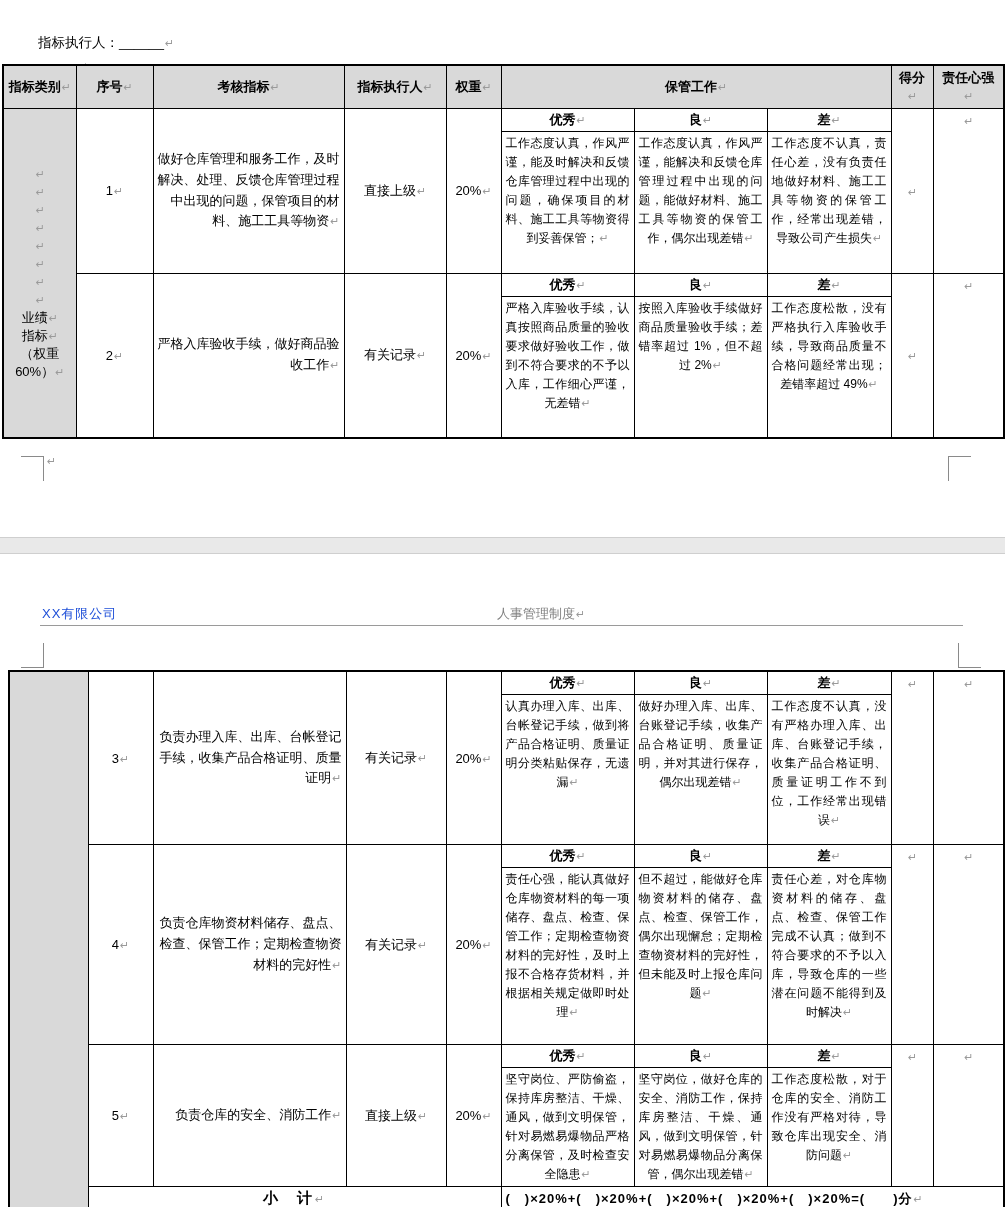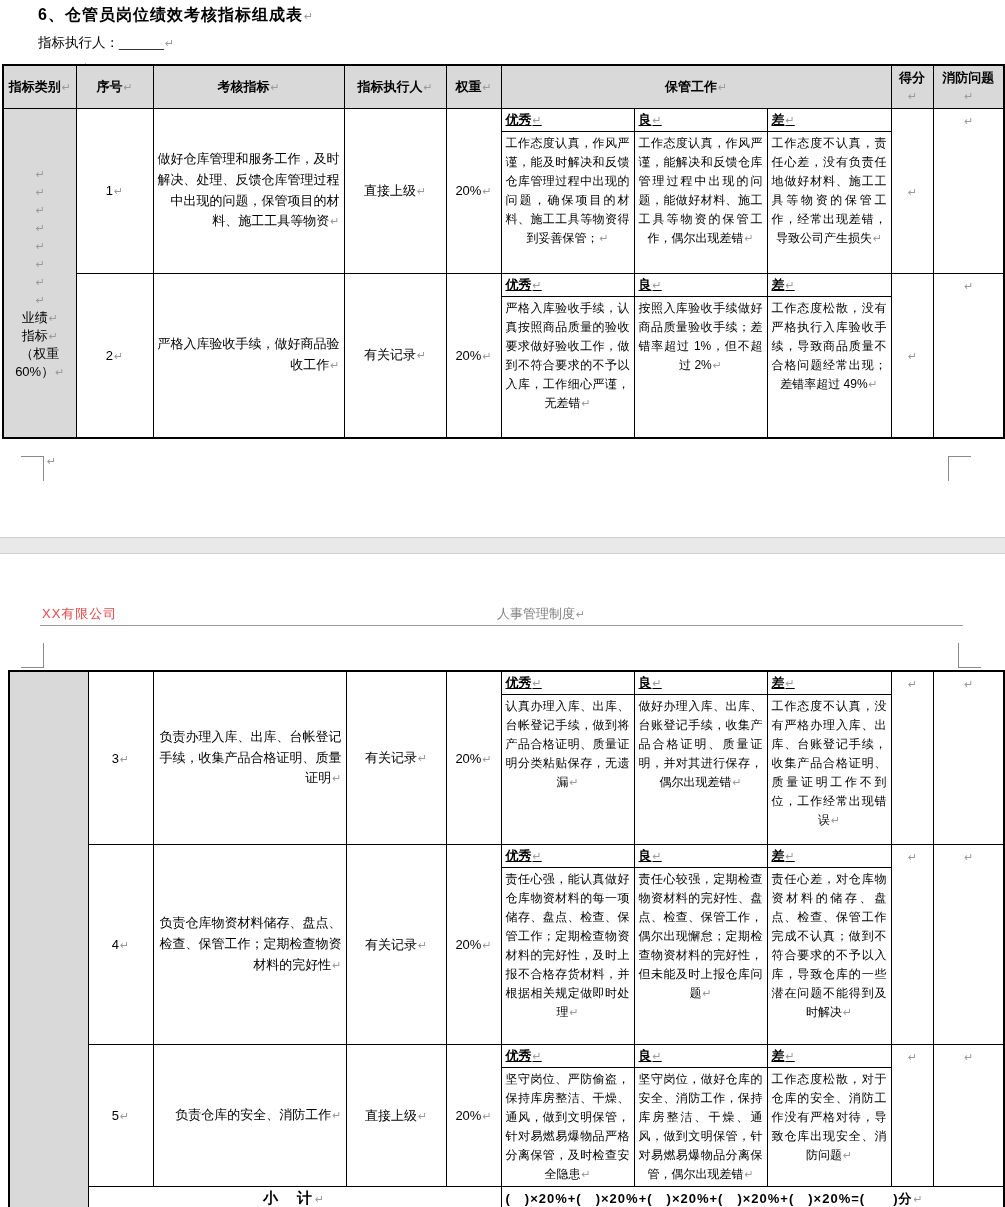--- a/index.html
+++ b/index.html
@@ -12,49 +12,46 @@
   .field-2{top:62px;text-align:right;}
 
   .pilcrow{color:#9a9a9a;font-size:11px;font-weight:normal;margin-left:1px;}
 
   table.tbl{position:absolute;border-collapse:collapse;table-layout:fixed;border:2px solid #000;}
   .tbl td,.tbl th{border:1px solid #000;padding:2px 4px;overflow:hidden;}
   .tbl th{background:#d9d9d9;font-size:13px;font-weight:bold;text-align:center;vertical-align:middle;line-height:1.35;}
   .cat-cell{background:#d9d9d9;text-align:center;vertical-align:middle;font-size:13px;line-height:18px;}
   .num-cell,.src-cell,.wt-cell{text-align:center;vertical-align:middle;font-size:13px;}
   .ind-cell{text-align:right;vertical-align:middle;font-size:13px;line-height:1.6;padding:2px 6px;}
-  .grade-h{font-weight:bold;font-size:13px;padding:1px 2px;vertical-align:middle;text-decoration:underline;}
+  .grade-h{font-weight:bold;text-align:center;font-size:13px;padding:1px 2px;vertical-align:middle;}
   .crit{font-size:12px;line-height:19px;text-align:justify;text-align-last:center;vertical-align:top;padding:3px 5px;}
   .score-mid{text-align:center;vertical-align:middle;}
   .score-top{text-align:center;vertical-align:top;}
   .ded-cell{text-align:center;vertical-align:top;}
   .subtotal-label{font-weight:bold;font-size:15px;text-align:center;vertical-align:middle;letter-spacing:2px;}
   .subtotal-formula{font-weight:bold;font-size:13px;text-align:left;vertical-align:middle;padding-left:8px;letter-spacing:1px;}
 
   .page-gap{position:absolute;left:0;top:537px;width:1005px;height:15px;background:#e9e9e9;border-top:1px solid #cfcfcf;border-bottom:1px solid #cfcfcf;}
 
-  .p2-company{position:absolute;left:42px;top:605px;font-size:13px;color:#ef4444;letter-spacing:1px;}
+  .p2-company{position:absolute;left:42px;top:605px;font-size:13px;color:#1d4ed8;letter-spacing:1px;}
   .p2-doc{position:absolute;left:497px;top:605px;font-size:13px;color:#808080;}
   .p2-rule{position:absolute;left:40px;top:625px;width:923px;height:0;border-top:1px solid #9a9a9a;}
 
   .corner{position:absolute;width:22px;height:24px;}
   .corner-p1-left{left:21px;top:456px;border-top:1px solid #8a8a8a;border-right:1px solid #8a8a8a;}
   .corner-p1-right{left:948px;top:456px;border-top:1px solid #8a8a8a;border-left:1px solid #8a8a8a;}
   .corner-p2-left{left:21px;top:643px;border-bottom:1px solid #8a8a8a;border-right:1px solid #8a8a8a;}
   .corner-p2-right{left:958px;top:643px;border-bottom:1px solid #8a8a8a;border-left:1px solid #8a8a8a;}
   .stray-pilcrow{position:absolute;left:46px;top:455px;}
 </style>
 </head>
 <body>
 
 <div class="canvas">
 
-  <div class="doc-title">
-    <span>6、仓管员岗位绩效考核指标组成表</span><span class="pilcrow">↵</span>
-  </div>
   <div class="field field-1">
     <span>指标执行人：______</span><span class="pilcrow">↵</span>
   </div>
   <div class="field field-2">
     <span>评估月度：______ 年 ____ 月</span><span class="pilcrow">↵</span>
   </div>
 
   <table class="tbl" style="left:2px;top:64px;width:1001px;">
     <colgroup>
       <col style="width:73px">
@@ -70,21 +67,21 @@
     </colgroup>
     <tbody>
         <tr style="height:43px">
       <th><span>指标类别</span><span class="pilcrow">↵</span></th>
       <th><span>序号</span><span class="pilcrow">↵</span></th>
       <th><span>考核指标</span><span class="pilcrow">↵</span></th>
       <th><span>指标执行人</span><span class="pilcrow">↵</span></th>
       <th><span>权重</span><span class="pilcrow">↵</span></th>
       <th colspan="3"><span>保管工作</span><span class="pilcrow">↵</span></th>
       <th><span>得分</span><span class="pilcrow">↵</span></th>
-      <th><span>消防问题</span><span class="pilcrow">↵</span></th>
+      <th><span>责任心强</span><span class="pilcrow">↵</span></th>
     </tr>
     <tr style="height:23px">
       <td class="cat-cell" rowspan="4">
         <div><span class="pilcrow">↵</span></div>
             <div><span class="pilcrow">↵</span></div>
         <div><span class="pilcrow">↵</span></div>
             <div><span class="pilcrow">↵</span></div>
         <div><span class="pilcrow">↵</span></div>
             <div><span class="pilcrow">↵</span></div>
         <div><span class="pilcrow">↵</span></div>
@@ -179,21 +176,21 @@
       <td class="src-cell" rowspan="2"><span>有关记录</span><span class="pilcrow">↵</span></td>
       <td class="wt-cell" rowspan="2"><span>20%</span><span class="pilcrow">↵</span></td>
       <td class="grade-h"><span>优秀</span><span class="pilcrow">↵</span></td>
       <td class="grade-h"><span>良</span><span class="pilcrow">↵</span></td>
       <td class="grade-h"><span>差</span><span class="pilcrow">↵</span></td>
       <td class="score-top" rowspan="2"><span class="pilcrow">↵</span></td>
       <td class="ded-cell" rowspan="2"><span class="pilcrow">↵</span></td>
     </tr>
     <tr style="height:177px">
       <td class="crit"><span>责任心强，能认真做好仓库物资材料的每一项储存、盘点、检查、保管工作；定期检查物资材料的完好性，及时上报不合格存货材料，并根据相关规定做即时处理</span><span class="pilcrow">↵</span></td>
-      <td class="crit"><span>责任心较强，定期检查物资材料的完好性、盘点、检查、保管工作，偶尔出现懈怠；定期检查物资材料的完好性，但未能及时上报仓库问题</span><span class="pilcrow">↵</span></td>
+      <td class="crit"><span>但不超过，能做好仓库物资材料的储存、盘点、检查、保管工作，偶尔出现懈怠；定期检查物资材料的完好性，但未能及时上报仓库问题</span><span class="pilcrow">↵</span></td>
       <td class="crit"><span>责任心差，对仓库物资材料的储存、盘点、检查、保管工作完成不认真；做到不符合要求的不予以入库，导致仓库的一些潜在问题不能得到及时解决</span><span class="pilcrow">↵</span></td>
     </tr>
     <tr style="height:23px">
       <td class="num-cell" rowspan="2"><span>5</span><span class="pilcrow">↵</span></td>
       <td class="ind-cell" rowspan="2"><span>负责仓库的安全、消防工作</span><span class="pilcrow">↵</span></td>
       <td class="src-cell" rowspan="2"><span>直接上级</span><span class="pilcrow">↵</span></td>
       <td class="wt-cell" rowspan="2"><span>20%</span><span class="pilcrow">↵</span></td>
       <td class="grade-h"><span>优秀</span><span class="pilcrow">↵</span></td>
       <td class="grade-h"><span>良</span><span class="pilcrow">↵</span></td>
       <td class="grade-h"><span>差</span><span class="pilcrow">↵</span></td>

